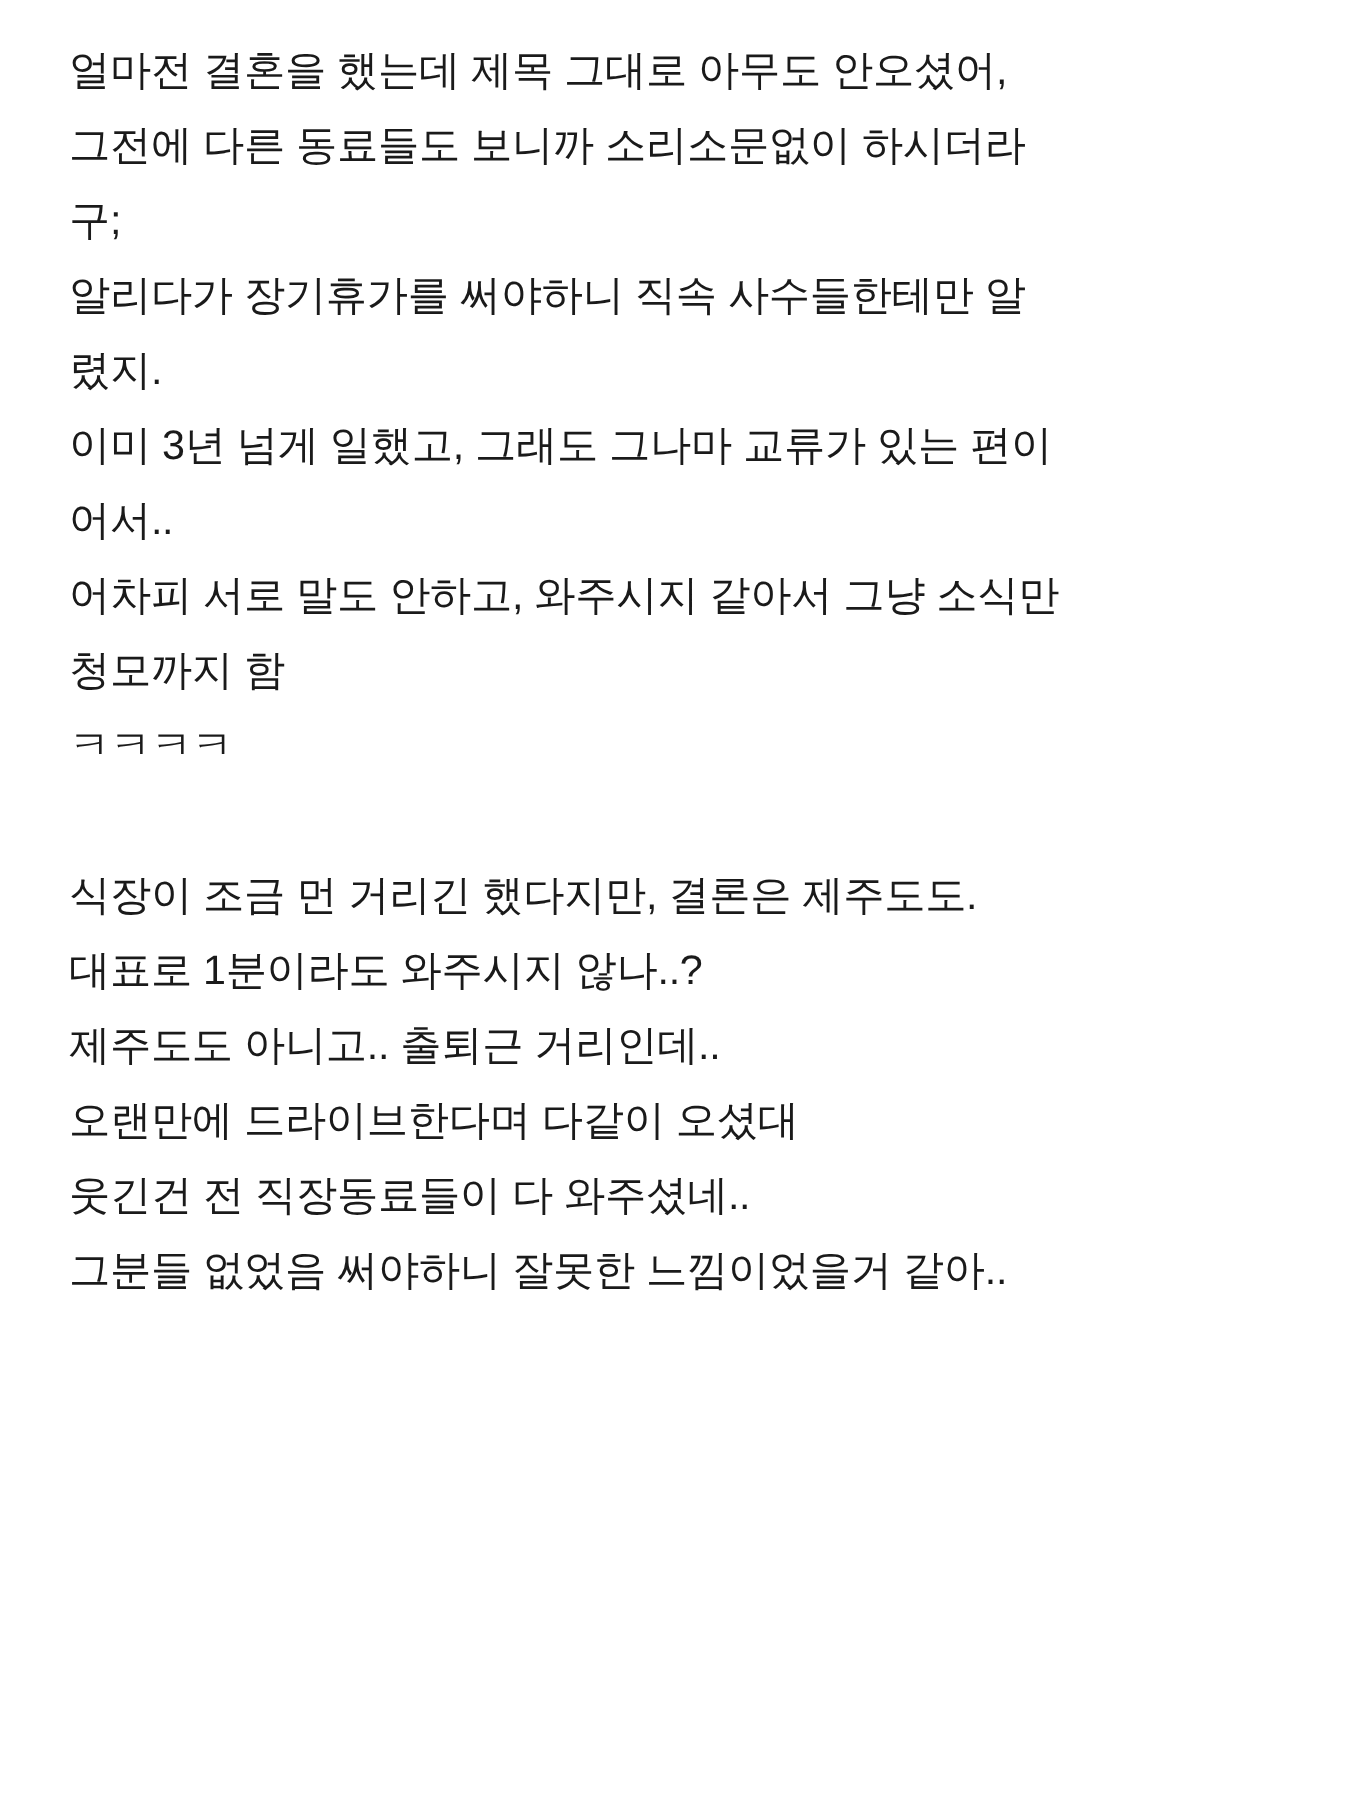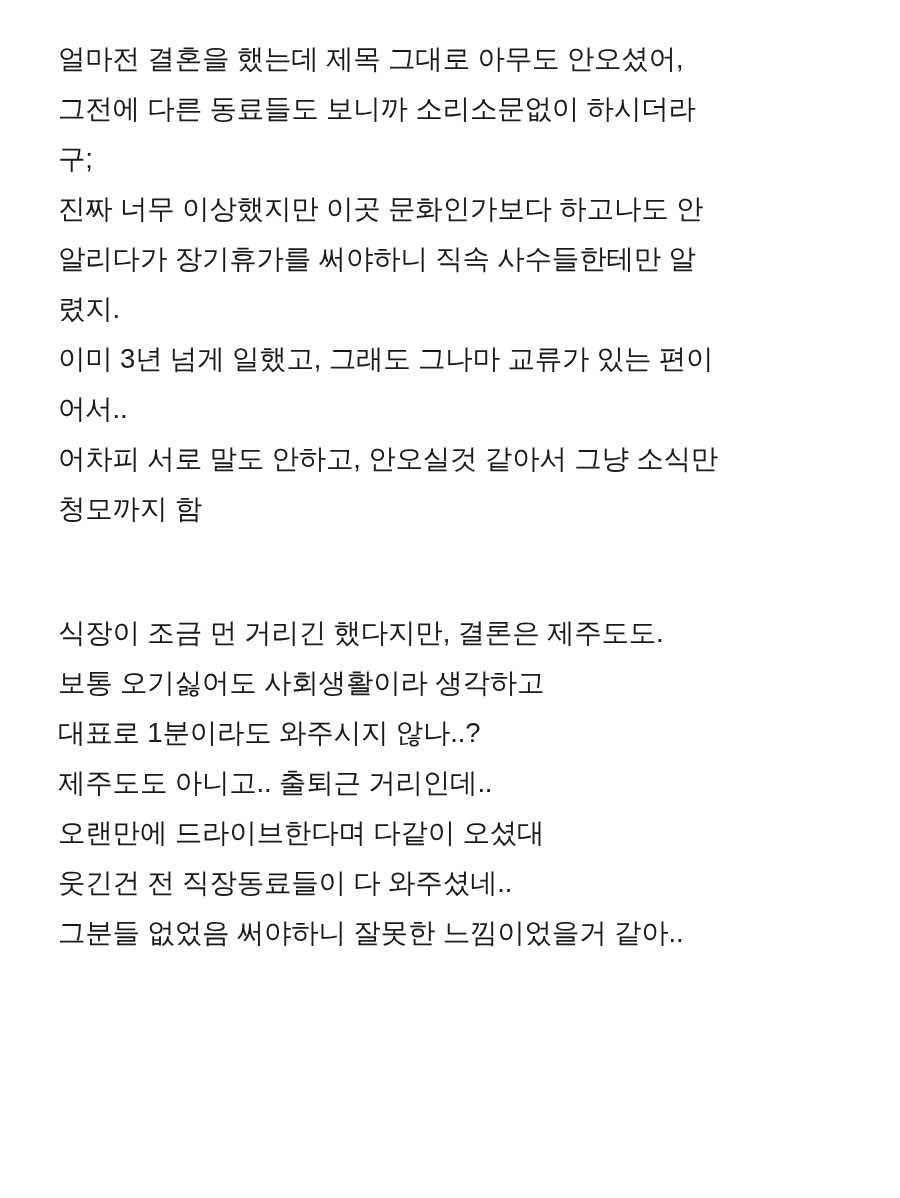--- a/index.html
+++ b/index.html
@@ -24,54 +24,53 @@
     background: #ffffff;
   }
   .post-body {
     font-size: 27.5px;
     line-height: 50px;
     letter-spacing: -0.2px;
     color: #1a1a1a;
     word-break: keep-all;
   }
   .para {
-    margin: 12px;
+    margin: 0;
   }
   .spacer-line {
     height: 50px;
   }
   .line {
     display: block;
     white-space: pre-wrap;
   }
 </style>
 </head>
 <body>
 
 <div class="page">
   <div class="post-body">
 
     <p class="para">
       <span class="line">얼마전 결혼을 했는데 제목 그대로 아무도 안오셨어,</span>
       <span class="line">그전에 다른 동료들도 보니까 소리소문없이 하시더라</span>
       <span class="line">구;</span>
-      <span class="line">진짜 너무 이상했지만 이곳 문화인가보다 하고나도 안</span>
       <span class="line">알리다가 장기휴가를 써야하니 직속 사수들한테만 알</span>
       <span class="line">렸지.</span>
       <span class="line">이미 3년 넘게 일했고, 그래도 그나마 교류가 있는 편이</span>
       <span class="line">어서..</span>
-      <span class="line">어차피 서로 말도 안하고, 안오실것 같아서 그냥 소식만</span>
+      <span class="line">어차피 서로 말도 안하고, 와주시지 같아서 그냥 소식만</span>
       <span class="line">청모까지 함</span>
+      <span class="line">ㅋㅋㅋㅋ</span>
     </p>
 
     <div class="spacer-line"></div>
 
     <p class="para">
       <span class="line">식장이 조금 먼 거리긴 했다지만, 결론은 제주도도.</span>
-      <span class="line">보통 오기싫어도 사회생활이라 생각하고</span>
       <span class="line">대표로 1분이라도 와주시지 않나..?</span>
       <span class="line">제주도도 아니고.. 출퇴근 거리인데..</span>
       <span class="line">오랜만에 드라이브한다며 다같이 오셨대</span>
       <span class="line">웃긴건 전 직장동료들이 다 와주셨네..</span>
       <span class="line">그분들 없었음 써야하니 잘못한 느낌이었을거 같아..</span>
     </p>
 
   </div>
 </div>
 

